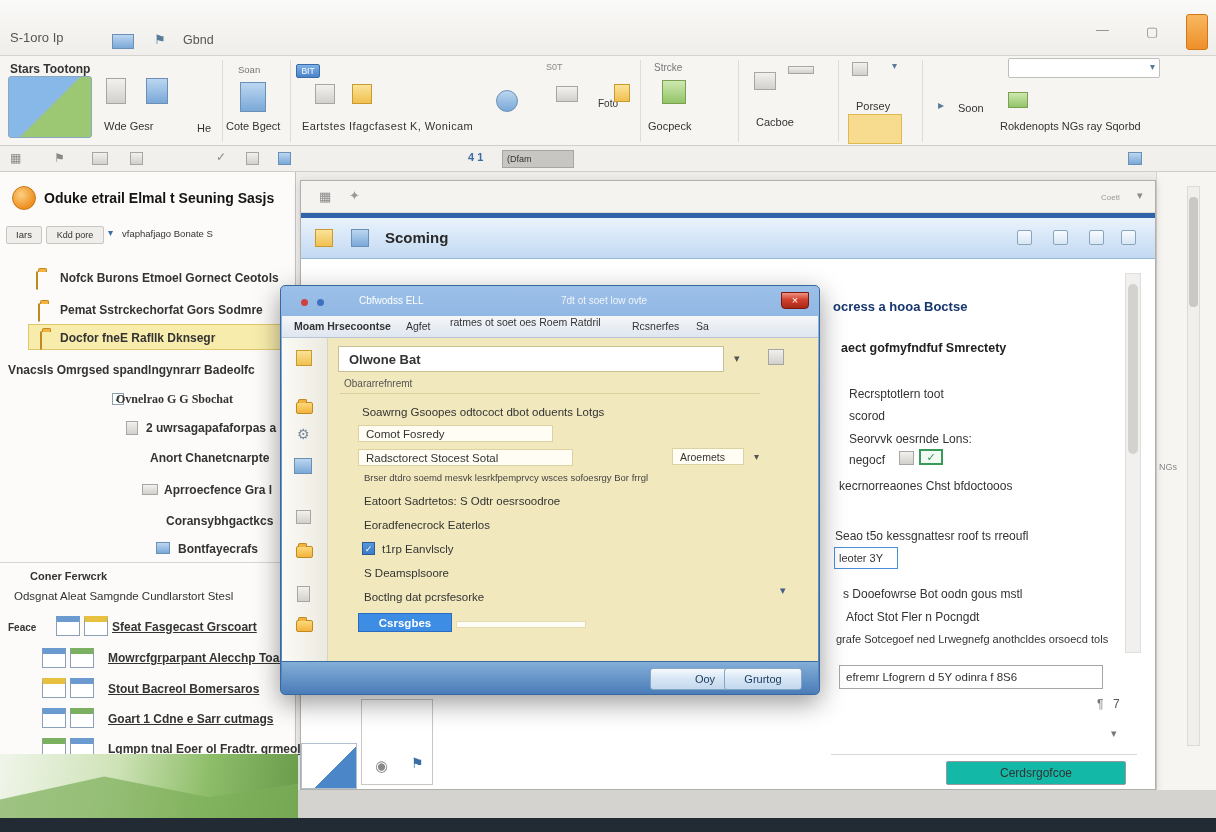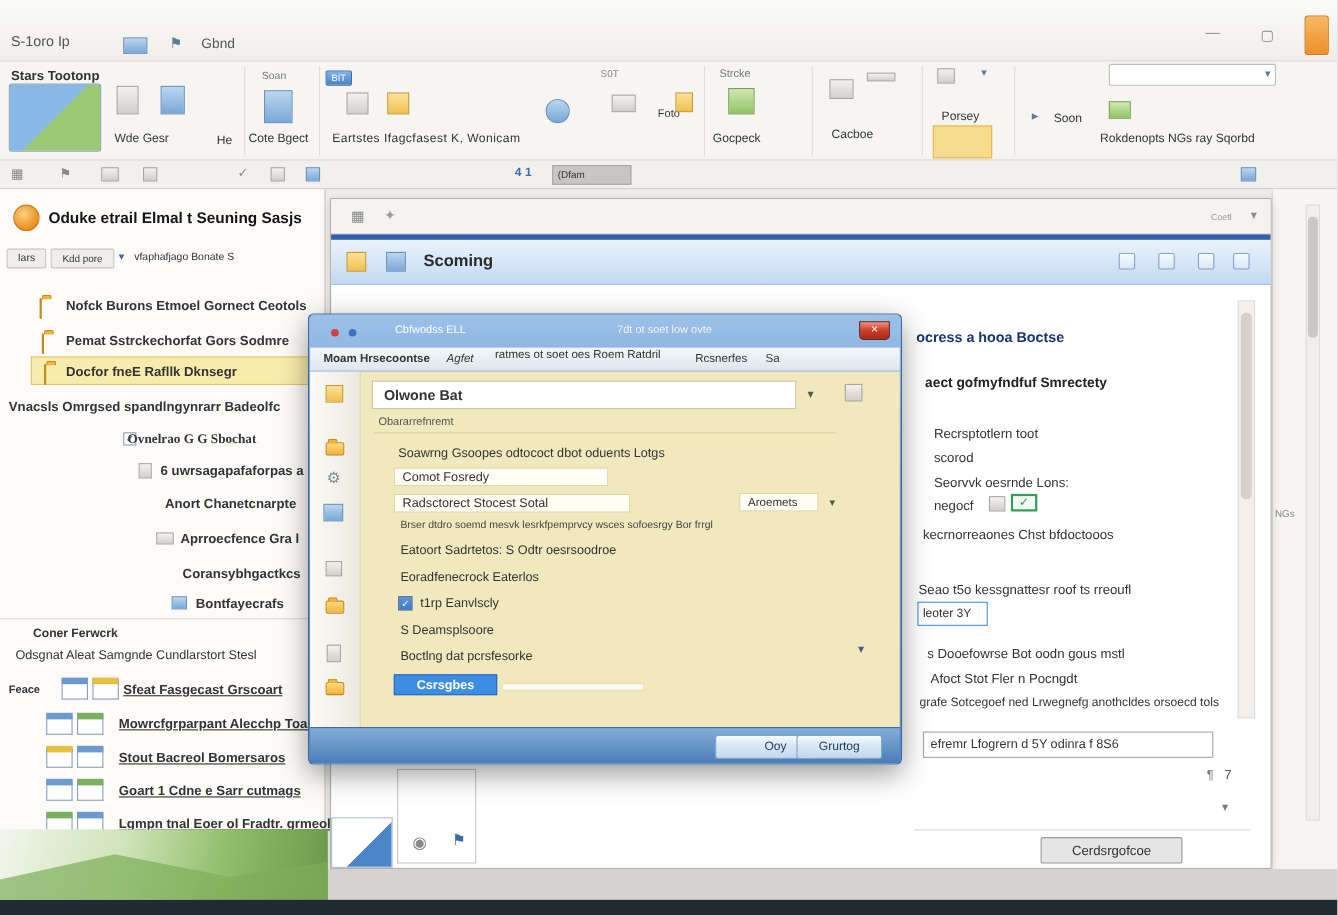--- a/index.html
+++ b/index.html
@@ -136,21 +136,21 @@
 
     <span class="abs ic-folder" style="left:36px;top:160px;"></span>
     <span class="abs t b" style="left:60px;top:159px;">Docfor fneE Rafllk Dknsegr</span>
 
     <span class="abs t b" style="left:8px;top:191px;">Vnacsls Omrgsed spandlngynrarr Badeolfc</span>
 
     <span class="abs" style="left:112px;top:221px;width:12px;height:12px;border:1px solid #8aa0b0;background:#fff;font-size:9px;line-height:11px;text-align:center;color:#3a8a50;">✓</span>
     <span class="abs t b" style="left:116px;top:220px;font-family:Liberation Serif, serif;">Ovnelrao G G Sbochat</span>
 
     <span class="abs ic-sq-gray" style="left:126px;top:249px;width:12px;height:14px;"></span>
-    <span class="abs t b" style="left:146px;top:249px;">6 uwrsagapafaforpas a</span>
+    <span class="abs t b" style="left:146px;top:249px;">2 uwrsagapafaforpas a</span>
 
     <span class="abs t b" style="left:150px;top:279px;">Anort Chanetcnarpte</span>
 
     <span class="abs ic-sq-gray" style="left:142px;top:312px;width:16px;height:11px;"></span>
     <span class="abs t b" style="left:164px;top:311px;">Aprroecfence Gra l</span>
 
     <span class="abs t b" style="left:166px;top:342px;">Coransybhgactkcs</span>
 
     <span class="abs ic-sq-blue" style="left:156px;top:370px;width:14px;height:12px;"></span>
     <span class="abs t b" style="left:178px;top:370px;">Bontfayecrafs</span>
@@ -224,21 +224,21 @@
     <span class="abs t" style="left:542px;top:406px;">s Dooefowrse Bot oodn gous mstl</span>
     <span class="abs t" style="left:545px;top:429px;">Afoct Stot Fler n Pocngdt</span>
     <span class="abs t" style="left:535px;top:452px;font-size:11px;">grafe Sotcegoef ned Lrwegnefg anothcldes orsoecd tols</span>
     <div class="abs" style="left:538px;top:484px;width:264px;height:24px;background:#fff;border:1px solid #a8a6a2;">
       <span class="t" style="font-size:11.5px;line-height:22px;padding-left:6px;display:block;">efremr Lfogrern d 5Y odinra f 8S6</span>
     </div>
     <span class="abs glyph" style="left:796px;top:516px;font-size:12px;color:#777;">¶</span>
     <span class="abs t" style="left:812px;top:516px;font-size:12px;color:#555;">7</span>
     <span class="abs glyph" style="left:810px;top:546px;font-size:11px;color:#777;">▾</span>
     <div class="abs" style="left:530px;top:573px;width:306px;height:1px;background:#d8d6d2;"></div>
-    <div class="abs" style="left:645px;top:580px;width:129px;height:24px;background:#e5e5e5;border:1px solid #9a98a0;border-radius:2px;">
+    <div class="abs" style="left:645px;top:580px;width:180px;height:24px;background:#14b8a6;border:1px solid #9a98a0;border-radius:2px;">
       <span class="t" style="display:block;text-align:center;line-height:22px;font-size:12px;">Cerdsrgofcoe</span>
     </div>
 
     <div class="abs" style="left:824px;top:92px;width:16px;height:380px;background:#f1f0ee;border:1px solid #e0dedb;">
       <div style="position:absolute;left:2px;top:10px;width:10px;height:170px;background:#d4d2cf;border-radius:5px;"></div>
     </div>
 
     <div class="abs" style="left:60px;top:518px;width:72px;height:86px;background:#fff;border:1px solid #c8c6c2;"></div>
     <span class="abs glyph" style="left:74px;top:576px;font-size:15px;color:#888;">◉</span>
     <span class="abs glyph" style="left:110px;top:574px;font-size:14px;color:#3a6ea5;">⚑</span>
@@ -250,21 +250,21 @@
     <div class="abs" style="left:0;top:0;width:538px;height:30px;">
       <span style="position:absolute;left:20px;top:13px;width:7px;height:7px;border-radius:50%;background:#d04040;"></span>
       <span style="position:absolute;left:36px;top:13px;width:7px;height:7px;border-radius:50%;background:#4070c0;"></span>
       <span class="t" style="position:absolute;left:78px;top:9px;font-size:10px;color:#fff;">Cbfwodss ELL</span>
       <span class="t" style="position:absolute;left:280px;top:9px;font-size:10px;color:#f0f4fa;">7dt ot soet low ovte</span>
       <span class="close-btn" style="position:absolute;left:500px;top:6px;width:28px;height:17px;">×</span>
     </div>
 
     <div class="abs" style="left:1px;top:30px;width:536px;height:22px;background:linear-gradient(#f4f6f9,#dfe6ef);border-bottom:1px solid #b8c4d4;">
       <span class="t b" style="position:absolute;left:12px;top:4px;font-size:10.5px;">Moam Hrsecoontse</span>
-      <span class="t" style="position:absolute;left:124px;top:4px;font-size:10.5px;font-style:italic;">Agfet</span>
+      <span class="t" style="position:absolute;left:124px;top:4px;font-size:10.5px;">Agfet</span>
       <span class="t" style="position:absolute;left:168px;top:0;font-size:10.5px;">ratmes ot soet oes Roem Ratdril</span>
       <span class="t" style="position:absolute;left:350px;top:4px;font-size:10.5px;">Rcsnerfes</span>
       <span class="t" style="position:absolute;left:414px;top:4px;font-size:10.5px;">Sa</span>
     </div>
 
     <div class="abs" style="left:1px;top:52px;width:536px;height:323px;background:#f1e9bd;">
 
       <div style="position:absolute;left:0;top:0;width:46px;height:323px;background:linear-gradient(90deg,#fbfaf6,#eceadf);border-right:1px solid #d8d4c4;">
         <span class="ic-sq-yellow" style="position:absolute;left:14px;top:12px;width:16px;height:16px;"></span>
         <span class="ic-folder" style="position:absolute;left:14px;top:64px;"></span>

